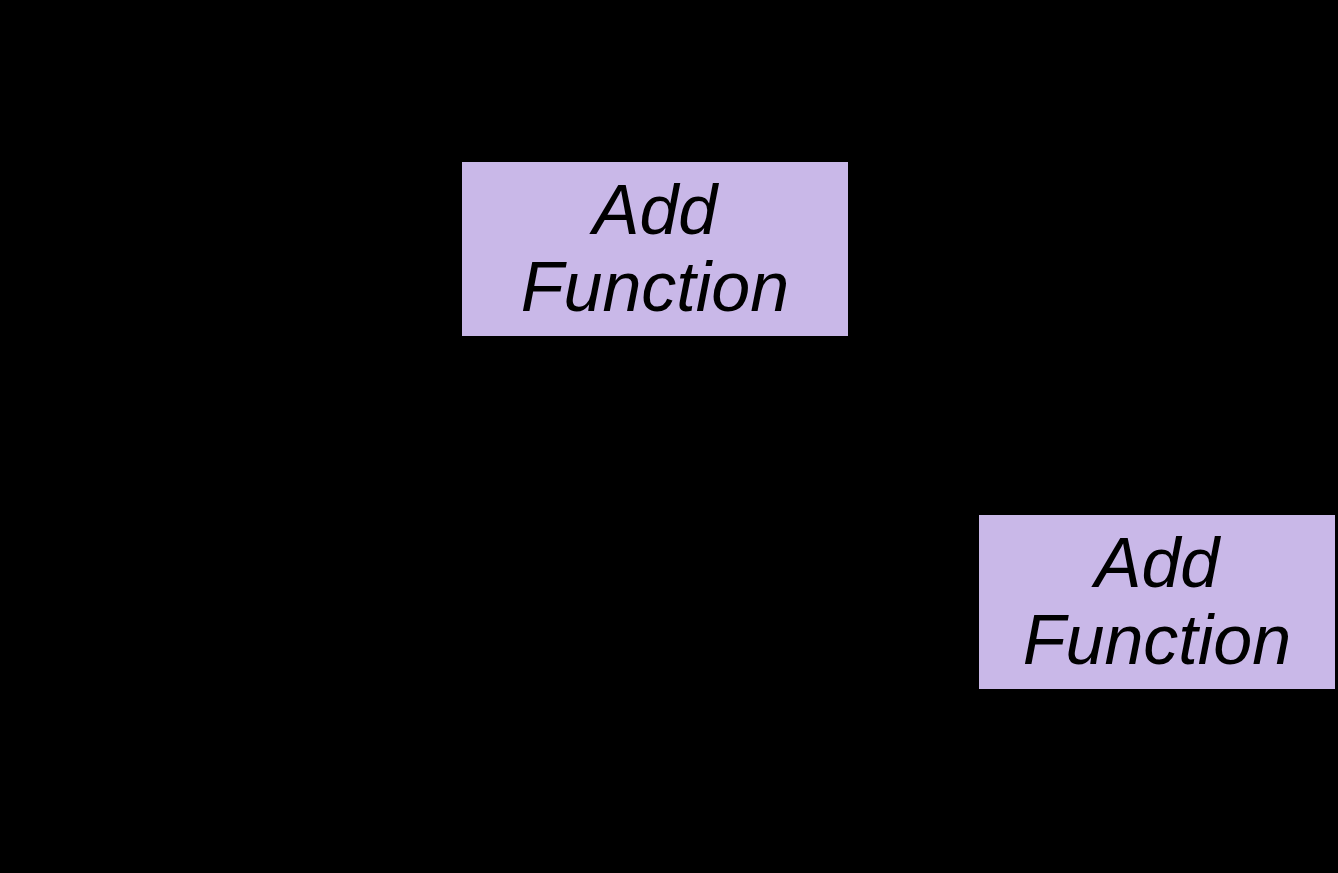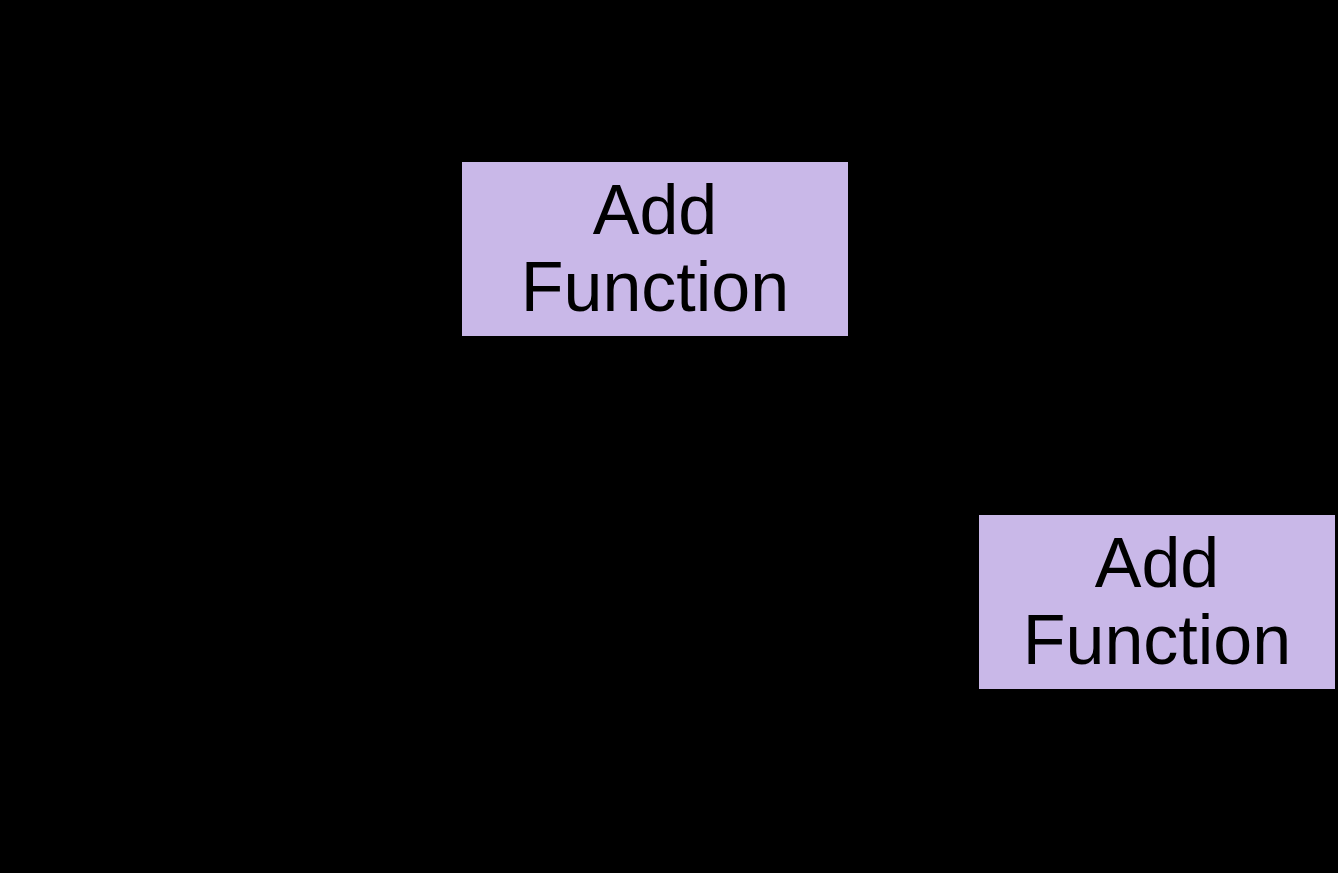--- a/index.html
+++ b/index.html
@@ -18,20 +18,21 @@
       position: absolute;
       background: #c9b8e8;
       border: 2px solid #000;
       display: flex;
       flex-direction: column;
       align-items: center;
       justify-content: center;
       line-height: 1.1;
       text-align: center;
       padding: 10px 20px;
+      font-style: italic;
     }
     .node-text {
       font-size: 70px;
       color: #000;
       white-space: nowrap;
     }
     .node1 {
       left: 460px;
       top: 160px;
       width: 390px;

